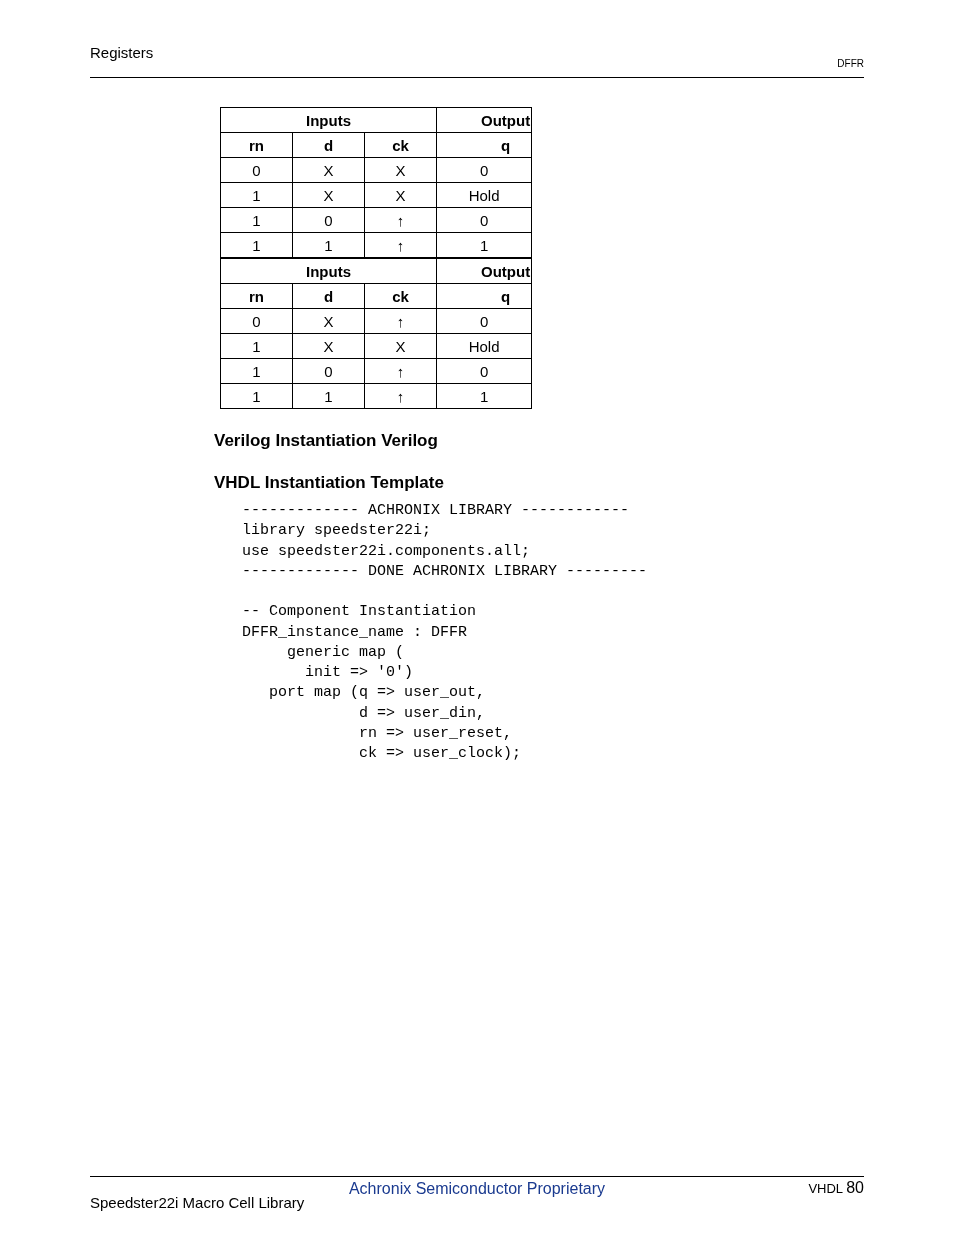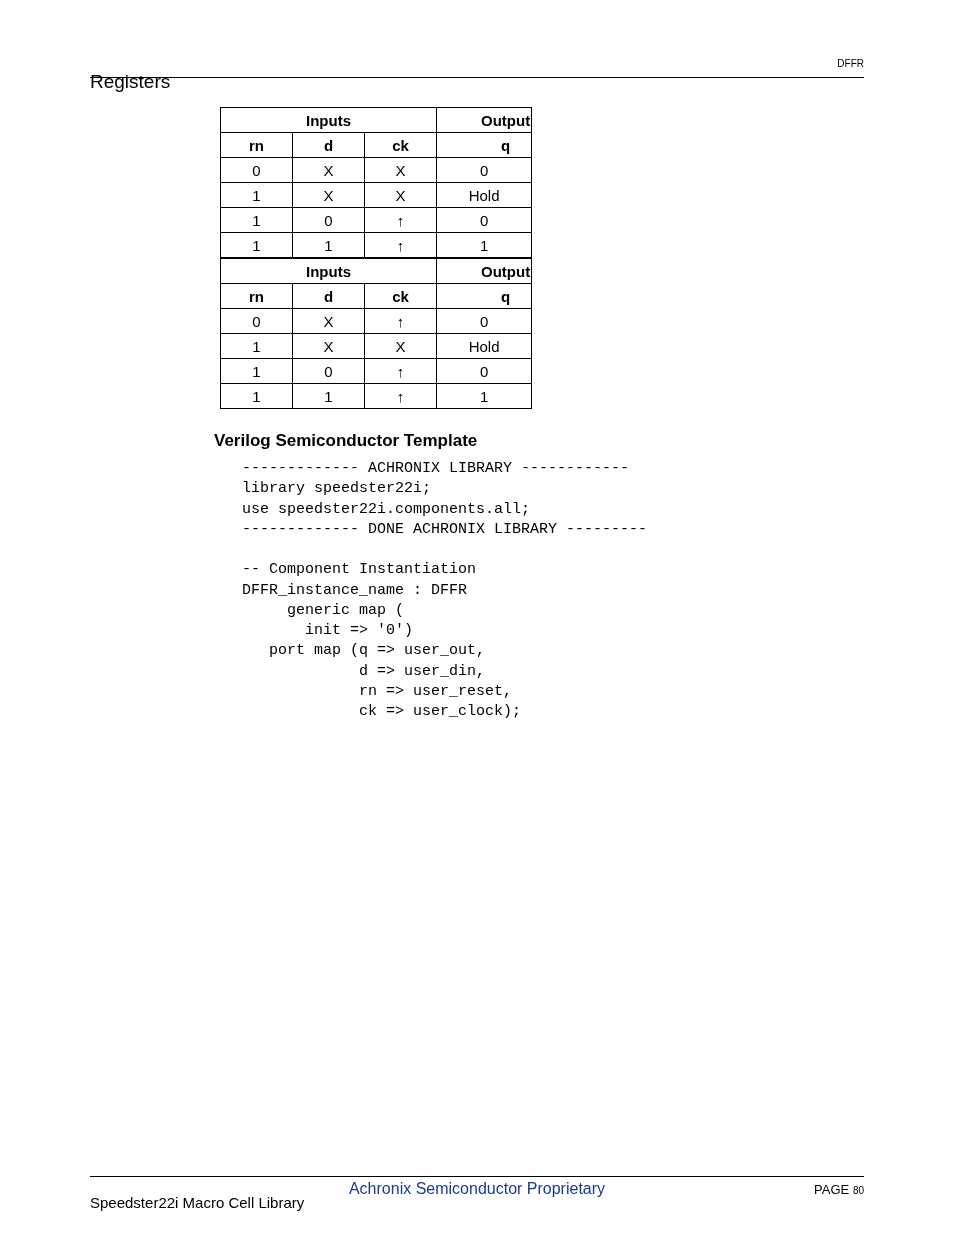--- a/index.html
+++ b/index.html
@@ -18,22 +18,22 @@
   padding: 62px 90px 0 90px;
   box-sizing: border-box;
 }
 
 .hdr-line {
   border-top: 1px solid #000;
   position: absolute;
   top: 77px; left:90px; right:90px;
 }
 .hdr-left {
-  position: absolute; top:71px; left:90px;
-  font-size: 19px;
+  position: absolute; top:44px; left:90px;
+  font-size: 15px;
 }
 .hdr-right {
   position: absolute; top:58px; right:90px;
   font-size: 10px;
 }
 
 .content {
   margin-left: 130px;
   margin-top: 45px;
   width: 560px;
@@ -91,21 +91,21 @@
   position: absolute; left:0; right:0; bottom: 37px;
   text-align: center;
   font-family: Liberation Sans, sans-serif;
   font-size: 16px;
   color: #1a3a8f;
 }
 .footer-right {
   position: absolute; right:90px; bottom: 38px;
   font-size: 13px;
 }
-.pgnum { font-size: 10px; }
+.pgnum { font-size: 16px; }
 </style>
 </head>
 <body>
 
 <div class="hdr-left">Registers</div>
 <div class="hdr-right">DFFR</div>
 <div class="hdr-line"></div>
 
 <div class="page">
   <div class="content">
@@ -181,22 +181,23 @@
       </tr>
       <tr>
         <td>1</td>
         <td>1</td>
         <td>↑</td>
         <td>1</td>
       </tr>
     </tbody>
       </table>
 
-    <div class="section-head">Verilog Semiconductor Template</div>
-
+    <div class="section-head">Verilog Instantiation Verilog</div>
+
+    <div class="section-head">VHDL Instantiation Template</div>
     <pre class="code">------------- ACHRONIX LIBRARY ------------
 library speedster22i;
 use speedster22i.components.all;
 ------------- DONE ACHRONIX LIBRARY ---------
 
 -- Component Instantiation
 DFFR_instance_name : DFFR
      generic map (
        init =&gt; '0')
    port map (q =&gt; user_out,
@@ -204,15 +205,15 @@
              rn =&gt; user_reset,
              ck =&gt; user_clock);</pre>
 
   </div>
 </div>
 
 <div class="footer-line"></div>
 <div class="footer-left">Speedster22i Macro Cell Library</div>
 <div class="footer-center">Achronix Semiconductor Proprietary</div>
 <div class="footer-right">
-  <span>PAGE</span>
+  <span>VHDL</span>
   <span class="pgnum">80</span>
 </div>
 
 </body></html>

